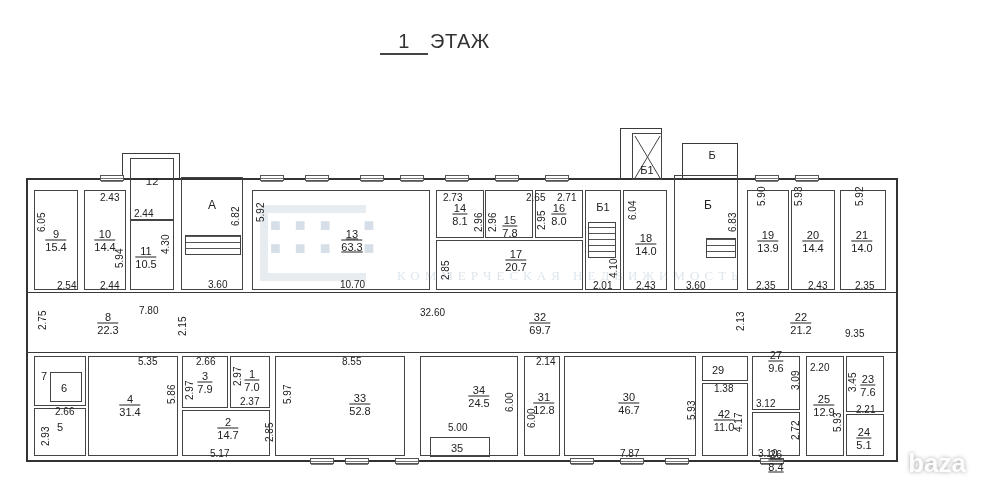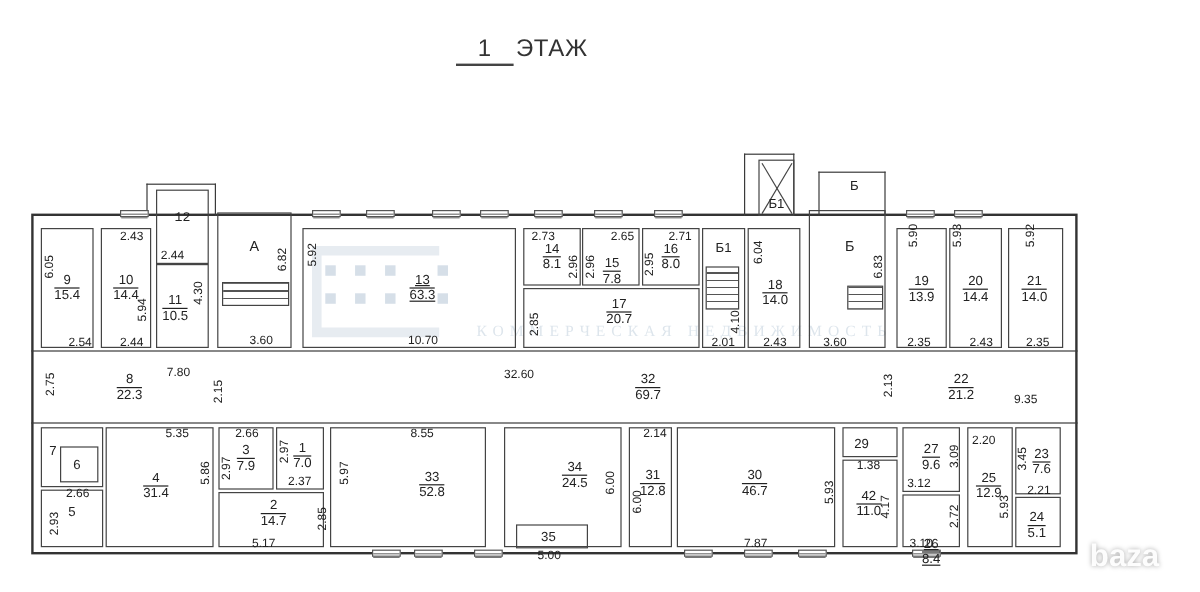--- a/index.html
+++ b/index.html
@@ -240,21 +240,21 @@
       <span class="n">30</span>
       <span class="a">46.7</span>
     </div>
   <div class="lbl single" style="left:718px;top:370px;">
       <span class="n">29</span>
     </div>
   <div class="lbl" style="left:724px;top:420px;">
       <span class="n">42</span>
       <span class="a">11.0</span>
     </div>
-  <div class="lbl" style="left:776px;top:381px;">
+  <div class="lbl" style="left:776px;top:361px;">
       <span class="n">27</span>
       <span class="a">9.6</span>
     </div>
   <div class="lbl" style="left:776px;top:460px;text-decoration:underline;">
       <span class="n">26</span>
       <span class="a">8.4</span>
     </div>
   <div class="lbl" style="left:824px;top:405px;">
       <span class="n">25</span>
       <span class="a">12.9</span>
@@ -275,21 +275,21 @@
   <div class="dim" style="left:100px;top:280px;">2.44</div>
   <div class="dim" style="left:134px;top:208px;">2.44</div>
   <div class="dim v" style="left:160px;top:254px;">4.30</div>
   <div class="dim v" style="left:230px;top:226px;">6.82</div>
   <div class="dim" style="left:208px;top:279px;">3.60</div>
   <div class="dim v" style="left:255px;top:222px;">5.92</div>
   <div class="dim" style="left:340px;top:279px;">10.70</div>
   <div class="dim" style="left:443px;top:192px;">2.73</div>
   <div class="dim v" style="left:473px;top:232px;">2.96</div>
   <div class="dim v" style="left:487px;top:232px;">2.96</div>
-  <div class="dim" style="left:509px;top:192px;">2.65</div>
+  <div class="dim" style="left:526px;top:192px;">2.65</div>
   <div class="dim v" style="left:536px;top:230px;">2.95</div>
   <div class="dim" style="left:557px;top:192px;">2.71</div>
   <div class="dim v" style="left:440px;top:280px;">2.85</div>
   <div class="dim" style="left:593px;top:280px;">2.01</div>
   <div class="dim v" style="left:608px;top:278px;">4.10</div>
   <div class="dim v" style="left:627px;top:220px;">6.04</div>
   <div class="dim" style="left:636px;top:280px;">2.43</div>
   <div class="dim v" style="left:727px;top:232px;">6.83</div>
   <div class="dim" style="left:686px;top:280px;">3.60</div>
   <div class="dim v" style="left:756px;top:206px;">5.90</div>
@@ -312,21 +312,21 @@
   <div class="dim" style="left:55px;top:406px;">2.66</div>
   <div class="dim" style="left:196px;top:356px;">2.66</div>
   <div class="dim v" style="left:184px;top:400px;">2.97</div>
   <div class="dim v" style="left:232px;top:386px;">2.97</div>
   <div class="dim" style="left:240px;top:396px;">2.37</div>
   <div class="dim v" style="left:264px;top:442px;">2.85</div>
   <div class="dim" style="left:210px;top:448px;">5.17</div>
   <div class="dim" style="left:342px;top:356px;">8.55</div>
   <div class="dim v" style="left:282px;top:404px;">5.97</div>
   <div class="dim v" style="left:504px;top:412px;">6.00</div>
-  <div class="dim" style="left:448px;top:422px;margin-top:36px;">5.00</div>
+  <div class="dim" style="left:448px;top:422px;">5.00</div>
   <div class="dim" style="left:536px;top:356px;">2.14</div>
   <div class="dim v" style="left:526px;top:428px;">6.00</div>
   <div class="dim" style="left:620px;top:448px;">7.87</div>
   <div class="dim v" style="left:686px;top:420px;">5.93</div>
   <div class="dim" style="left:714px;top:383px;">1.38</div>
   <div class="dim v" style="left:733px;top:432px;">4.17</div>
   <div class="dim" style="left:756px;top:398px;">3.12</div>
   <div class="dim v" style="left:790px;top:390px;">3.09</div>
   <div class="dim" style="left:758px;top:448px;">3.10</div>
   <div class="dim v" style="left:790px;top:440px;">2.72</div>

